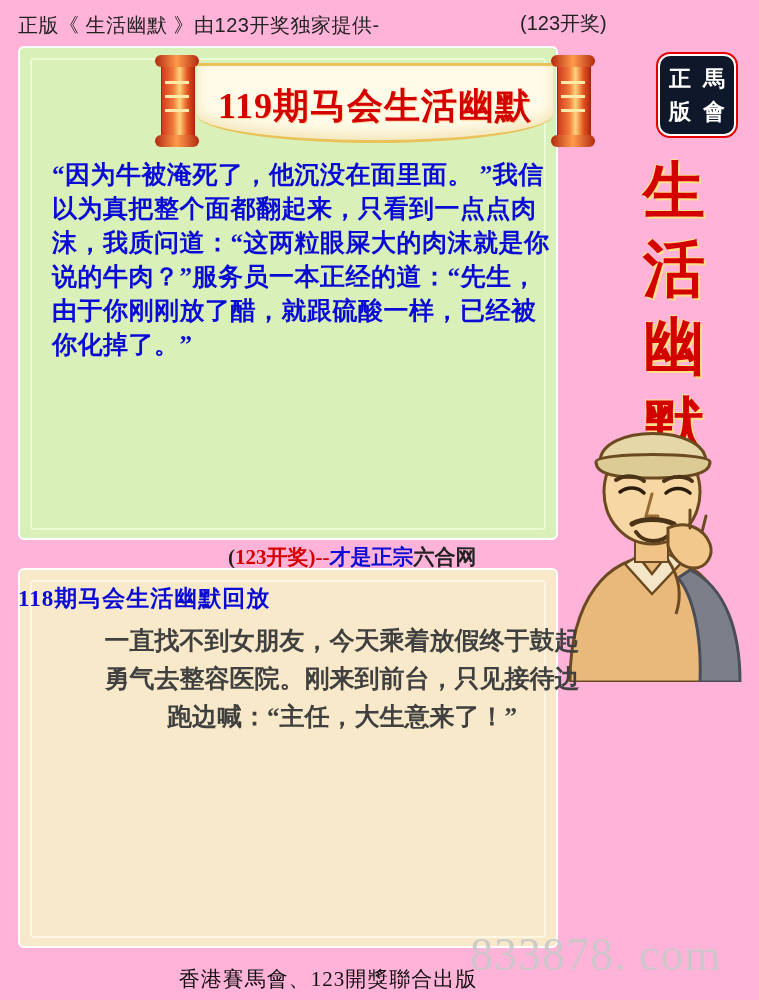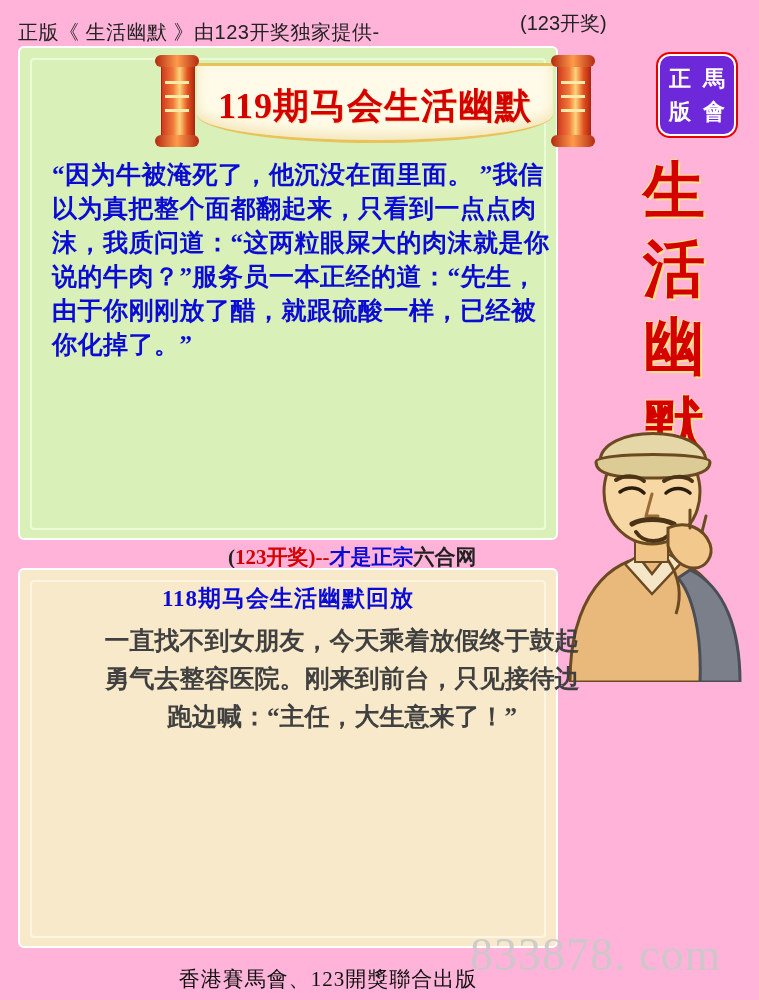--- a/index.html
+++ b/index.html
@@ -15,23 +15,23 @@
     position: relative;
   }
 
   
   .top-bar {
     position: absolute;
     top: 0; left: 0;
     width: 759px;
     height: 46px;
     display: flex;
-    align-items: flex-end;
-    box-sizing: border-box;
-    padding: 0 18px;
+    align-items: flex-start;
+    box-sizing: border-box;
+    padding: 12px 18px;
   }
   .top-left {
     font-size: 20px;
     color: #222;
     letter-spacing: 0.5px;
     white-space: nowrap;
   }
   .top-right {
     position: absolute;
     left: 520px;
@@ -172,21 +172,21 @@
     text-shadow: 2px 2px 0 #ffe08a, -1px -1px 0 #ffe08a;
   }
 
   
   .seal {
     position: absolute;
     left: 660px;
     top: 56px;
     width: 74px;
     height: 78px;
-    background: #6d28d9;
+    background: #0f172a;
     border-radius: 10px;
     box-shadow: 0 0 0 2px #fff, 0 0 0 4px #e60000;
   }
   .seal .s-left, .seal .s-right {
     position: absolute;
     top: 6px;
     width: 34px;
     color: #fff;
     font-weight: bold;
     font-family: "Liberation Serif", serif;
@@ -215,21 +215,21 @@
     width: 516px; height: 358px;
     border: 2px solid #fdf6e3;
     border-radius: 4px;
     box-sizing: border-box;
   }
   .replay-title {
     position: absolute;
     left: 18px;
     top: 583px;
     width: 540px;
-    text-align: center;
+    text-align: left;
     font-size: 23px;
     font-weight: bold;
     color: #0b0bd6;
     font-family: "Liberation Serif", serif;
     letter-spacing: 1px;
   }
   .replay-text {
     position: absolute;
     left: 60px;
     top: 622px;

